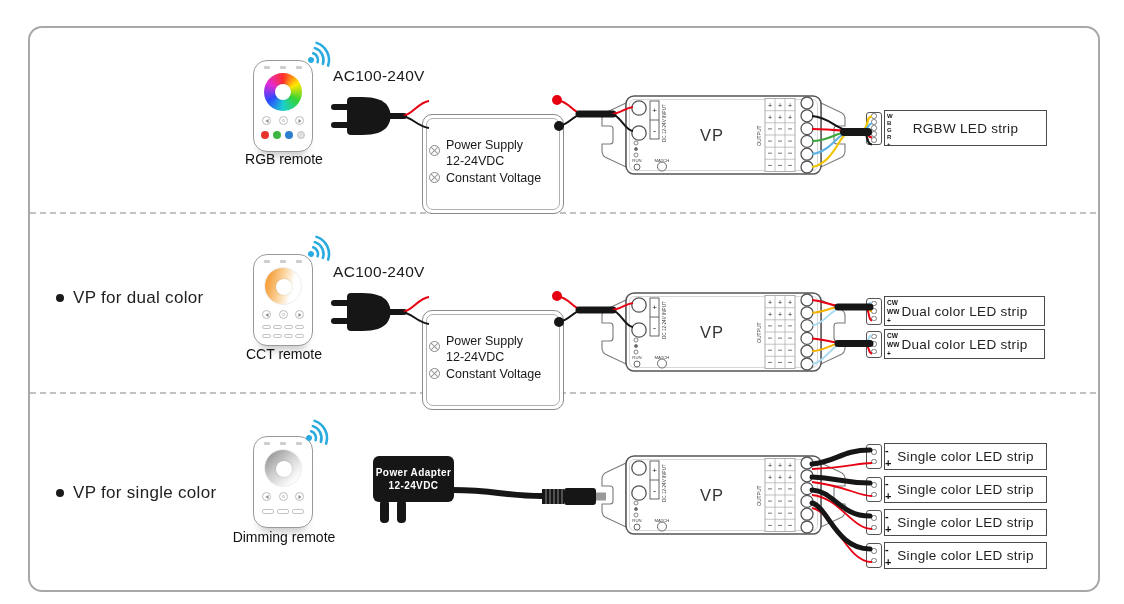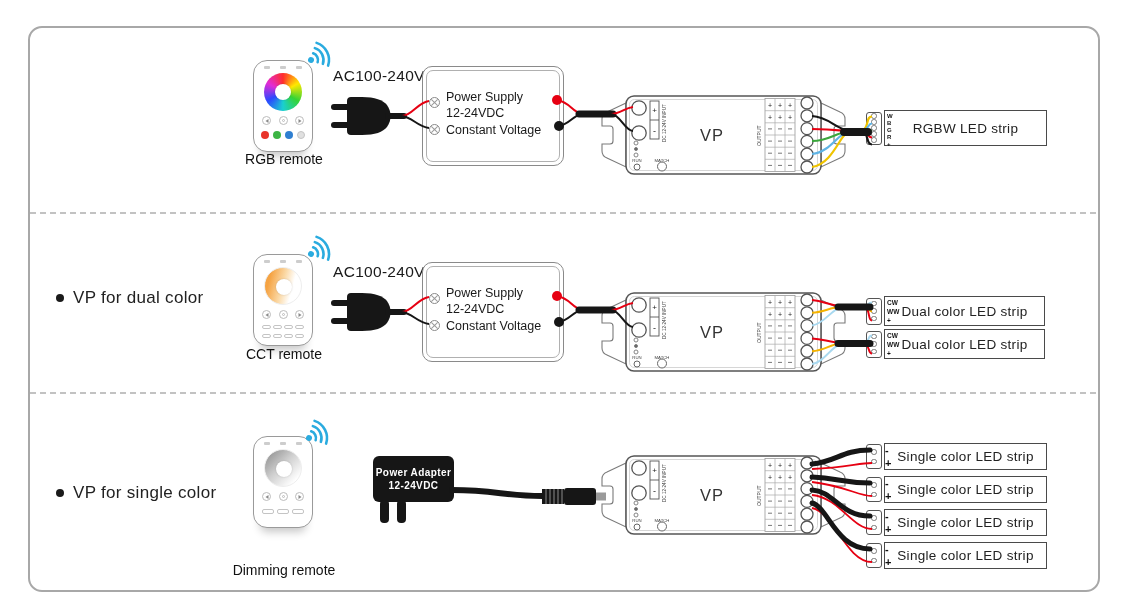--- a/index.html
+++ b/index.html
@@ -43,21 +43,21 @@
   .r-pills{position:absolute;left:8px;right:8px;display:flex;justify-content:space-between;}
   .r-pills i{width:9px;height:4px;border:1px solid #c4c4c4;border-radius:2px;background:#fff;}
   .r-pills.wide i{width:12px;height:5px;}
   .caption{position:absolute;width:120px;text-align:center;font-size:14px;color:#111;}
 
   .wifi{position:absolute;width:36px;height:34px;}
 
   .ac-label{position:absolute;font-size:15.5px;color:#1a1a1a;letter-spacing:.3px;}
 
   
-  .psu{position:absolute;width:142px;height:100px;background:#fff;border:1.5px solid #8a8a8a;border-radius:10px;}
+  .psu{position:absolute;width:142px;height:100px;background:#fff;border:1.5px solid #8a8a8a;border-radius:10px;margin-top:48px;}
   .psu::before{content:"";position:absolute;inset:3px;border:1px solid #b0b0b0;border-radius:7px;}
   .screw{position:absolute;left:6px;width:11px;height:11px;border:1.2px solid #8a8a8a;border-radius:50%;}
   .screw::before,.screw::after{content:"";position:absolute;left:0;right:0;top:50%;height:1px;background:#999;}
   .screw::before{transform:rotate(45deg);} .screw::after{transform:rotate(-45deg);}
   .psu-text{position:absolute;left:23px;top:22px;font-size:12.5px;line-height:16.4px;color:#1a1a1a;}
 
   
   .adapter{position:absolute;left:373px;top:456px;width:81px;height:90px;}
   .ad-body{position:absolute;left:0;top:0;width:81px;height:46px;background:#161616;border-radius:6px;
            display:flex;flex-direction:column;align-items:center;justify-content:center;gap:2px;}
@@ -170,21 +170,21 @@
       <span class="sbtn">
           <i class="tri tr"></i>
         </span>
     </div>
     <div class="r-pills wide" style="top:72px">
         <i></i>
         <i></i>
         <i></i>
       </div>
   </div>
-  <div class="caption" style="left:224px;top:562px">Dimming remote</div>
+  <div class="caption" style="left:224px;top:529px">Dimming remote</div>
 
   <svg class="wifi" style="left:301px;top:34px" viewBox="0 0 36 34">
     <g fill="none" stroke="#2aabdf" stroke-width="2.6" stroke-linecap="round" transform="rotate(18 10 26)">
       <path d="M10 19 A7 7 0 0 1 17 26"></path>
         <path d="M10 13.5 A12.5 12.5 0 0 1 22.5 26"></path>
         <path d="M10 8 A18 18 0 0 1 28 26"></path>
     </g>
       <circle cx="10" cy="26" r="3" fill="#2aabdf" transform="rotate(18 10 26)"></circle>
   </svg>
   <svg class="wifi" style="left:301px;top:228px" viewBox="0 0 36 34">

